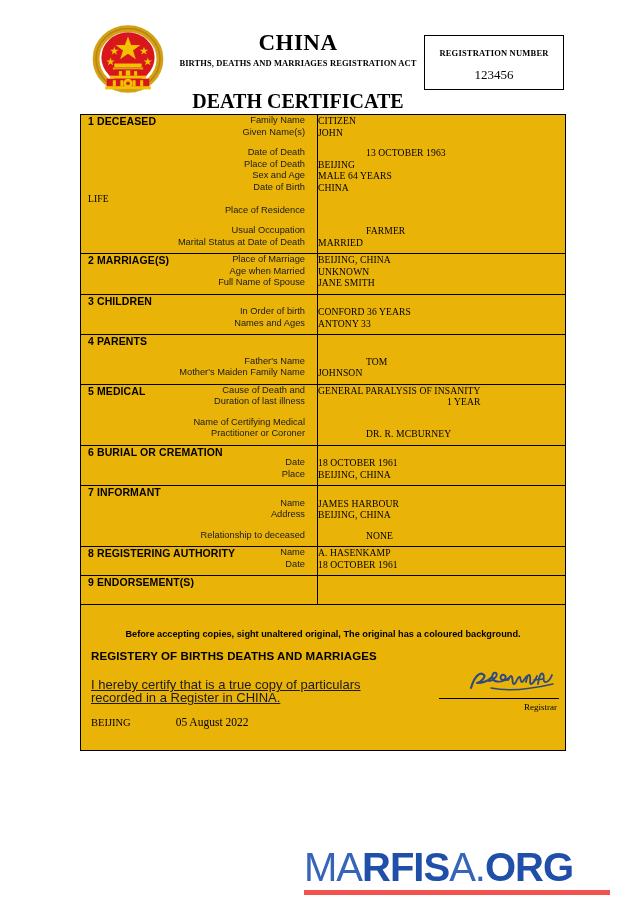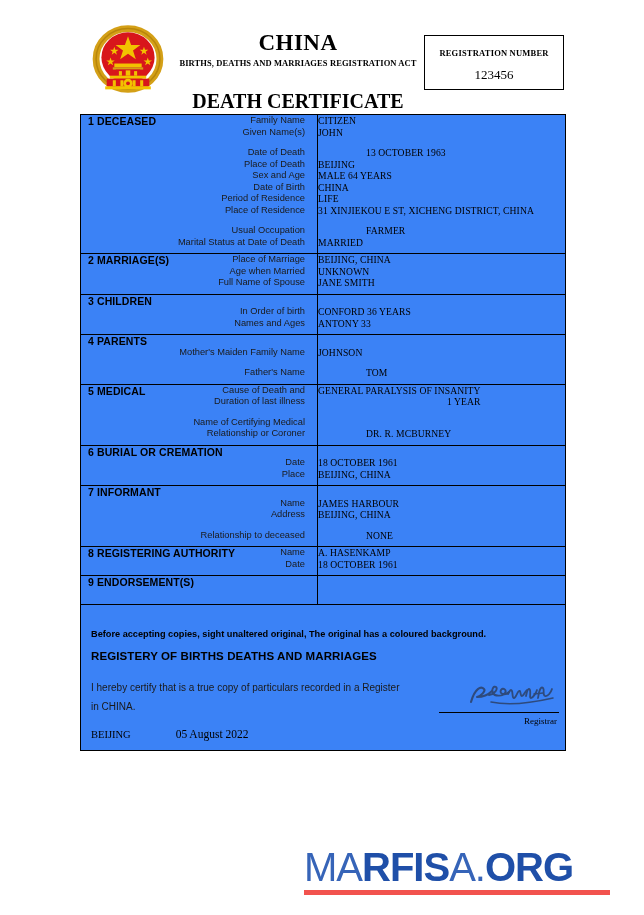--- a/index.html
+++ b/index.html
@@ -89,21 +89,21 @@
   }
 
   
   .cert {
     position: absolute;
     left: 80px;
     top: 114px;
     width: 486px;
     border: 1.4px solid #000;
     box-sizing: border-box;
-    background: #3b82f6;
+    background: #eab308;
   }
   .section {
     position: relative;
     border-bottom: 1.3px solid #000;
     box-sizing: border-box;
   }
   .section:last-child { border-bottom: none; }
 
   .sec-head {
     font-size: 10.5px;
@@ -160,56 +160,58 @@
     position: relative;
   }
   .sec-inline .sec-head {
     position: absolute;
     left: 0; top: 0;
     padding: 0 0 0 7px;
   }
 
   
   .footer-note {
+    text-align: center;
     font-size: 9.2px;
     font-weight: bold;
     color: #000;
     padding: 24px 10px 0 10px;
   }
   .registry-line {
     font-size: 11.5px;
     font-weight: bold;
     color: #000;
     padding: 11px 0 0 10px;
     letter-spacing: 0.1px;
   }
   .certify-wrap {
     position: relative;
     padding: 16px 10px 10px 10px;
     min-height: 62px;
   }
   .certify-text {
-    font-size: 10px;
+    font-size: 13px;
     color: #1a1a1a;
-    line-height: 19px;
+    line-height: 13px;
     width: 310px;
+    text-decoration: underline;
   }
   .place-date {
     margin-top: 12px;
     font-family: "Liberation Serif", serif;
     font-size: 10.5px;
     color: #000;
   }
   .place-date .place { display: inline-block; width: 82px; }
   .place-date .date { display: inline-block; font-size: 11.5px; }
 
   .sig-area {
     position: absolute;
     right: 6px;
-    top: 20px;
+    top: 6px;
     width: 120px;
     text-align: right;
   }
   .sig-mark {
     height: 28px;
     position: relative;
   }
   .sig-mark svg { position: absolute; right: 2px; top: 0; }
   .sig-rule {
     border-top: 1.2px solid #000;
@@ -322,26 +324,24 @@
         </div>
         <div class="row">
           <div class="lbl">Sex and Age</div>
           <div class="val">MALE 64 YEARS</div>
         </div>
         <div class="row">
           <div class="lbl">Date of Birth</div>
           <div class="val">CHINA</div>
         </div>
         <div class="row">
-          <div class="lbl">Period of Residence</div>
           <div class="val">LIFE</div>
         </div>
         <div class="row">
           <div class="lbl">Place of Residence</div>
-          <div class="val">31 XINJIEKOU E ST, XICHENG DISTRICT, CHINA</div>
         </div>
         <div class="row gap">
           <div class="lbl">Usual Occupation</div>
           <div class="val">FARMER</div>
         </div>
         <div class="row">
           <div class="lbl">Marital Status at Date of Death</div>
           <div class="val">MARRIED</div>
         </div>
       </div>
@@ -386,27 +386,27 @@
       </div>
     </div>
   </div>
 
   <div class="section">
     <div class="vdiv"></div>
     <div class="sec-inline">
       <div class="sec-head">4 PARENTS</div>
       <div class="rows">
         <div class="spacer-line"></div>
-        <div class="row">
-          <div class="lbl">Mother's Maiden Family Name</div>
-          <div class="val">JOHNSON</div>
-        </div>
         <div class="row gap">
           <div class="lbl">Father's Name</div>
           <div class="val">TOM</div>
+        </div>
+        <div class="row">
+          <div class="lbl">Mother's Maiden Family Name</div>
+          <div class="val">JOHNSON</div>
         </div>
       </div>
     </div>
   </div>
 
   <div class="section">
     <div class="vdiv"></div>
     <div class="sec-inline">
       <div class="sec-head">5 MEDICAL</div>
       <div class="rows">
@@ -416,21 +416,21 @@
             <span class="l2">Duration of last illness</span>
           </div>
           <div class="val">
             <span class="v1">GENERAL PARALYSIS OF INSANITY</span>
             <span class="v2">1 YEAR</span>
           </div>
         </div>
         <div class="row gap">
           <div class="lbl">
             <span class="l1">Name of Certifying Medical</span>
-            <span class="l2">Relationship or Coroner</span>
+            <span class="l2">Practitioner or Coroner</span>
           </div>
           <div class="val">
             <span class="v1">&nbsp;</span>
             <span class="v2">DR. R. MCBURNEY</span>
           </div>
         </div>
       </div>
     </div>
   </div>
 

